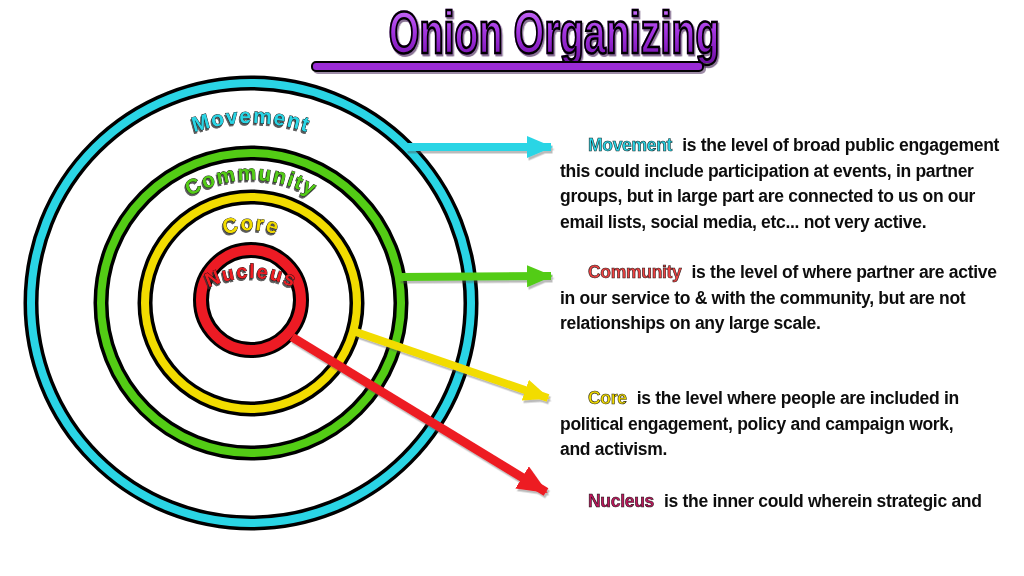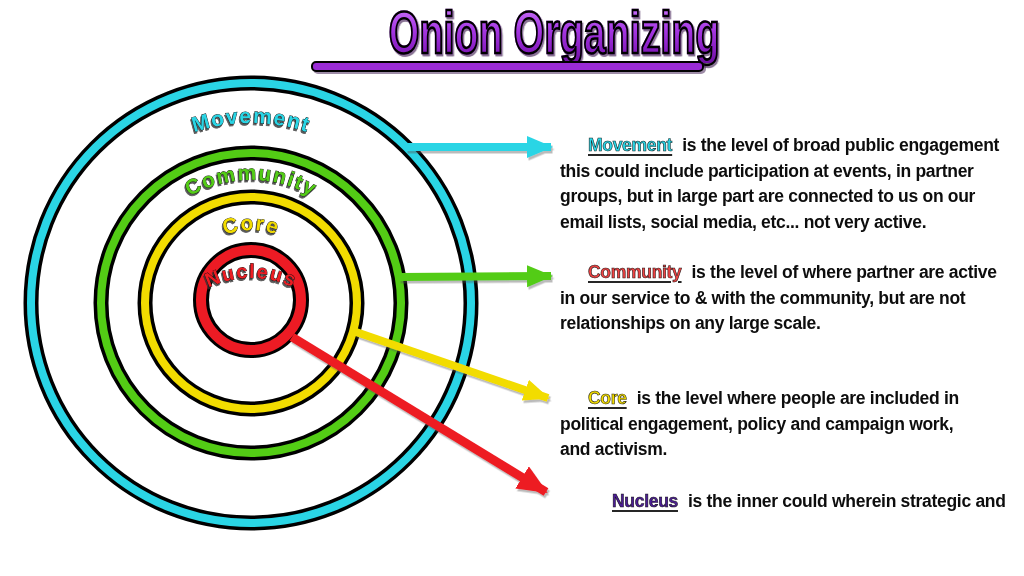--- a/index.html
+++ b/index.html
@@ -35,21 +35,21 @@
     paint-order:stroke; stroke:#111; stroke-width:0.8px;
   }
 
   
   .section { position:absolute; left:560px; width:462px; }
   .tline {
     white-space:nowrap; font-weight:bold; font-size:17.5px; line-height:25.5px;
     letter-spacing:-0.3px; color:#0d0d0d;
   }
   .kw {
-    font-weight:bold; text-decoration:underline;
+    font-weight:bold; 
     text-underline-offset:3px; text-decoration-thickness:2px;
     margin-right:10px;
     padding-left:28px;
     -webkit-text-stroke:0.6px rgba(0,0,0,0.85);
   }
 </style>
 </head>
 <body>
 
 <div id="page">
@@ -144,17 +144,17 @@
   <div class="section" style="top:386px">
     <div class="tline">
       <span class="kw" style="color: rgb(242, 220, 0);">Core</span><span>is the level where people are included in</span>
     </div>
     <div class="tline">political engagement, policy and campaign work,</div>
     <div class="tline">and activism.</div>
   </div>
 
   <div class="section" style="top:489px">
     <div class="tline">
-      <span class="kw" style="color: #4c1d95; margin-left: 24px;">Nucleus</span><span>is the inner could wherein strategic and</span>
+      <span class="kw" style="color: #be185d;">Nucleus</span><span>is the inner could wherein strategic and</span>
     </div>
   </div>
 
 </div>
 
 </body></html>

